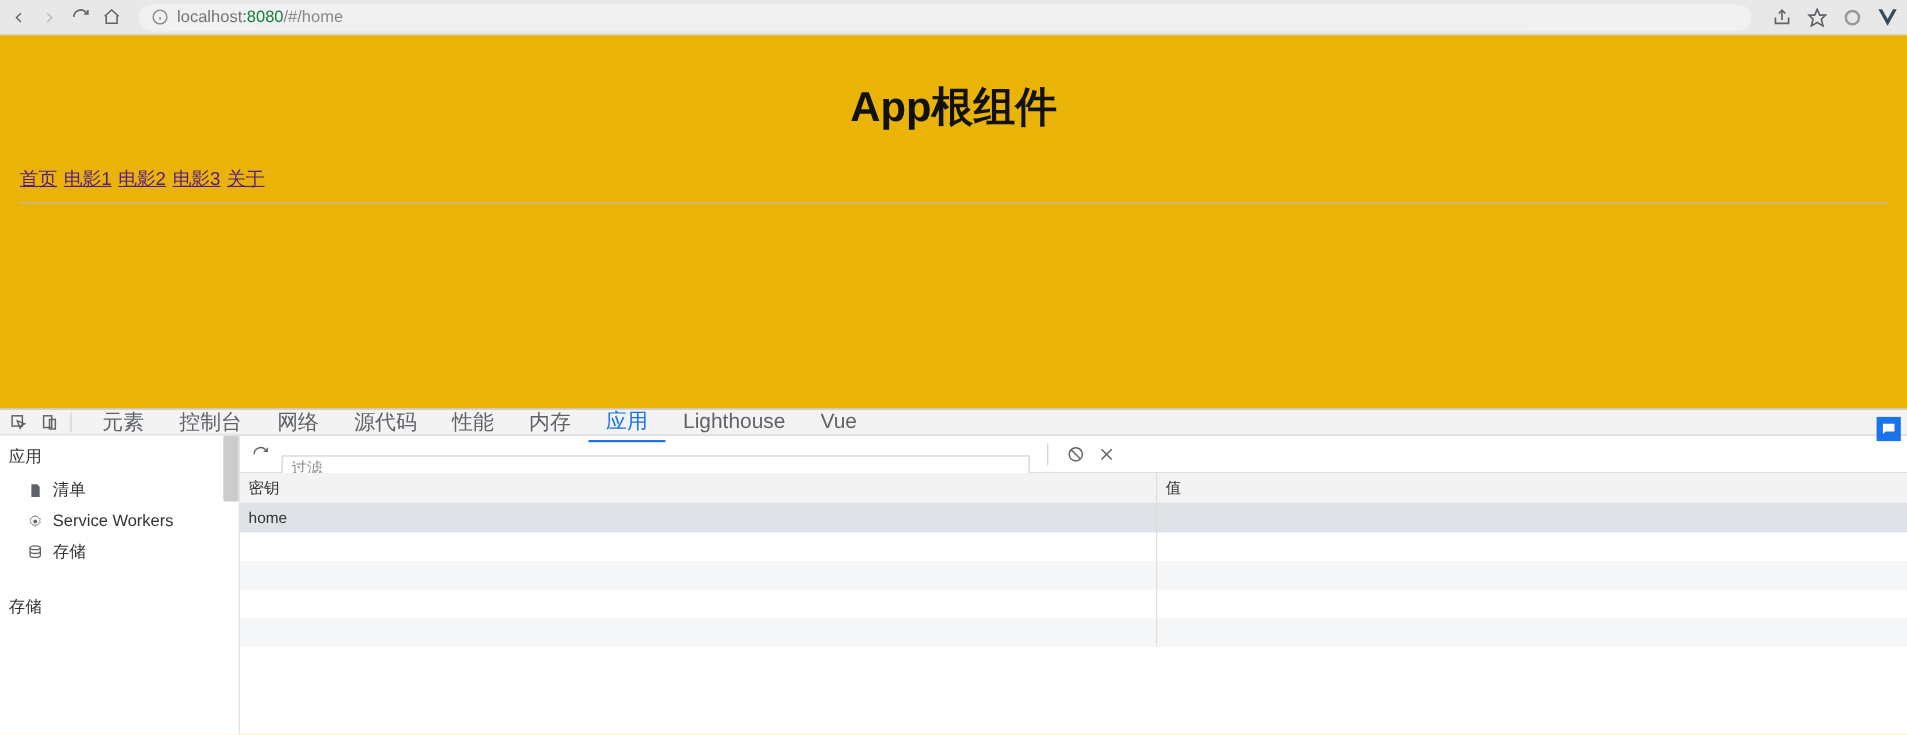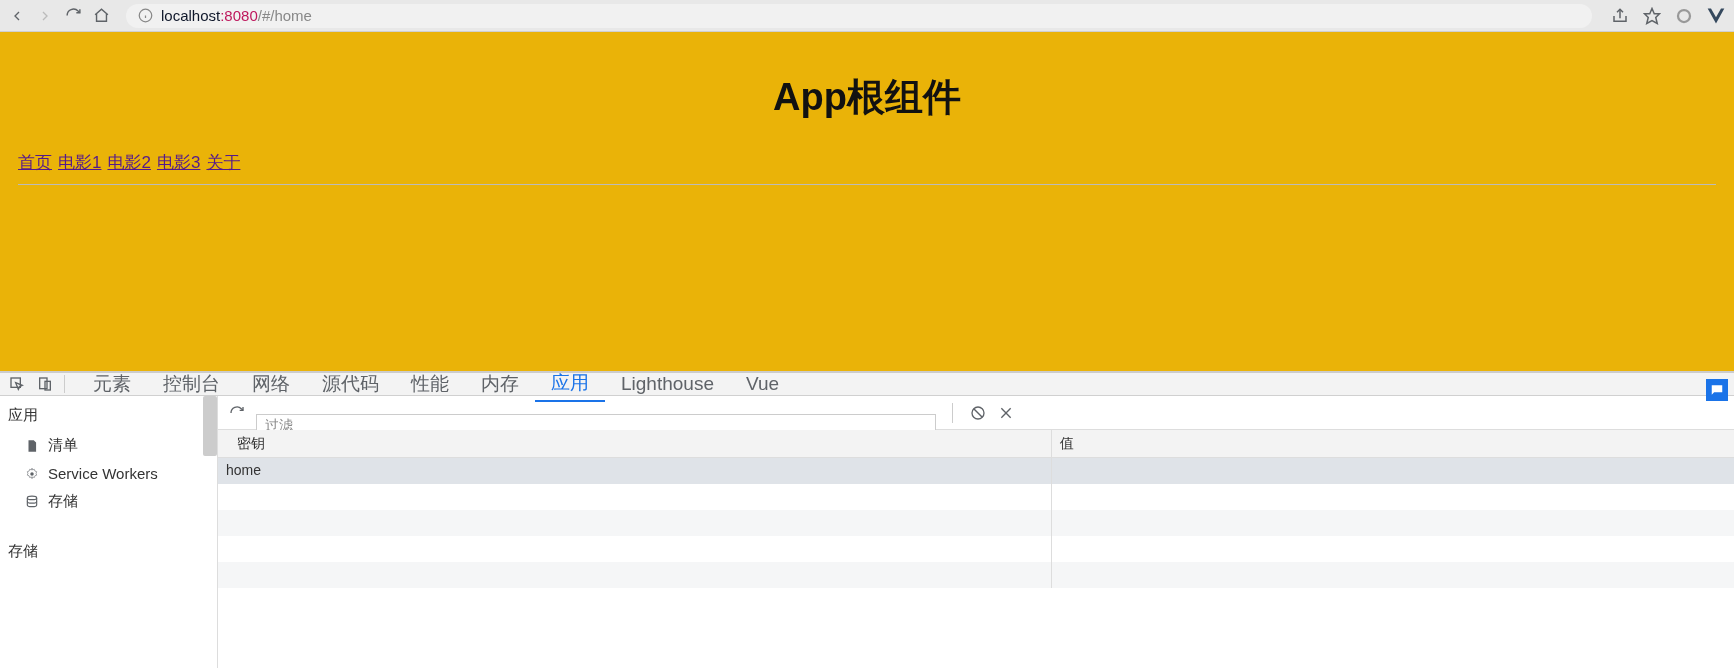--- a/index.html
+++ b/index.html
@@ -3,22 +3,22 @@
   <meta charset="utf-8">
   <style>
     * { margin: 0; padding: 0; box-sizing: border-box; font-family: -apple-system, BlinkMacSystemFont, "Segoe UI", Arial, sans-serif; }
     body { width: 1734px; height: 668px; background: #fff; overflow: hidden; }
 
     
     .browser-toolbar { height: 32px; background: #e8e8e8; display: flex; align-items: center; padding: 0 8px; gap: 10px; border-bottom: 1px solid #d0d0d0; }
     .nav-icon { width: 18px; height: 18px; display: flex; align-items: center; justify-content: center; color: #5f6368; cursor: pointer; }
     .nav-icon.disabled { color: #bbb; }
     .address-bar { flex: 1; height: 24px; background: #f1f1f1; border-radius: 14px; display: flex; align-items: center; padding: 0 12px; gap: 8px; font-size: 15px; color: #5f6368; margin-left: 6px; margin-right: 8px; }
-    .address-bar .url-host { color: #0f172a; margin-top: 44px; }
-    .address-bar .url-port { color: #be185d; }
+    .address-bar .url-host { color: #737373; margin-top: 44px; }
+    .address-bar .url-port { color: #15803d; }
     .address-bar .url-path { color: #888; }
     .toolbar-right { display: flex; align-items: center; gap: 12px; }
     .toolbar-right .icon { width: 20px; height: 20px; display: flex; align-items: center; justify-content: center; color: #5f6368; }
 
     
     .page-content { background: #eab308; height: 340px; padding: 40px 18px 18px 18px; border-bottom: 1px solid #ccc; text-align: center; }
     .page-title { font-size: 38px; font-weight: 700; color: #111; margin-bottom: 28px; }
     .nav-links { display: flex; gap: 6px; margin-bottom: 10px; }
     .nav-links a { color: #551a8b; font-size: 17px; text-decoration: underline; }
     .hr-line { border: none; border-top: 1px solid #bbb; margin-top: 4px; }
@@ -39,21 +39,21 @@
     .dt-sidebar-item { display: flex; align-items: center; gap: 8px; padding: 5px 8px 5px 24px; font-size: 15px; color: #333; cursor: pointer; }
     .dt-sidebar-item .side-icon { width: 16px; height: 16px; display: flex; align-items: center; justify-content: center; color: #5f6368; }
 
     .dt-main { flex: 1; display: flex; flex-direction: column; }
     .dt-toolbar { height: 34px; border-bottom: 1px solid #ddd; display: flex; align-items: center; padding: 0 10px; gap: 10px; }
     .dt-filter { width: 680px; height: 24px; border: 1px solid #ccc; background: #fff; padding: 0 8px; font-size: 14px; color: #888; display: flex; align-items: center; margin-top: 26px; }
     .dt-toolbar .sep { width: 1px; height: 20px; background: #ccc; margin: 0 6px; }
 
     .dt-table { flex: 1; display: flex; flex-direction: column; }
     .dt-table-header { display: flex; height: 28px; background: #f3f3f3; border-bottom: 1px solid #ddd; font-size: 14px; color: #333; }
-    .dt-col-key { width: 55%; padding: 5px 19px; border-right: 1px solid #ddd; }
+    .dt-col-key { width: 55%; padding: 5px 8px; border-right: 1px solid #ddd; }
     .dt-col-val { width: 45%; padding: 5px 8px; }
     .dt-row { display: flex; height: 26px; font-size: 14px; color: #333; }
     .dt-row.selected { background: #dfe3e8; }
     .dt-row .dt-col-key, .dt-row .dt-col-val { border-right: 1px solid #ddd; padding: 4px 8px; }
     .dt-row .dt-col-val { border-right: none; }
     .dt-row-empty { display: flex; height: 26px; }
     .dt-row-empty.alt { background: #f5f6f7; }
     .dt-row-empty .dt-col-key { border-right: 1px solid #ddd; }
 
     svg { display: block; }

